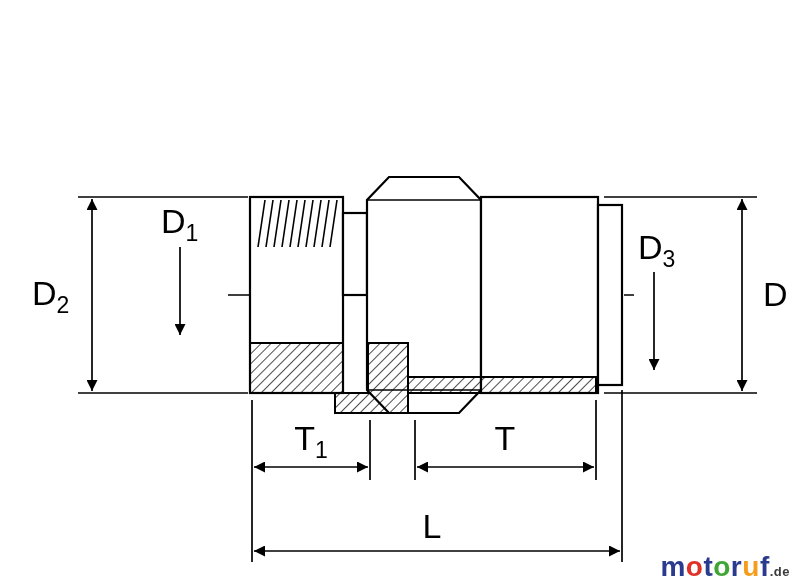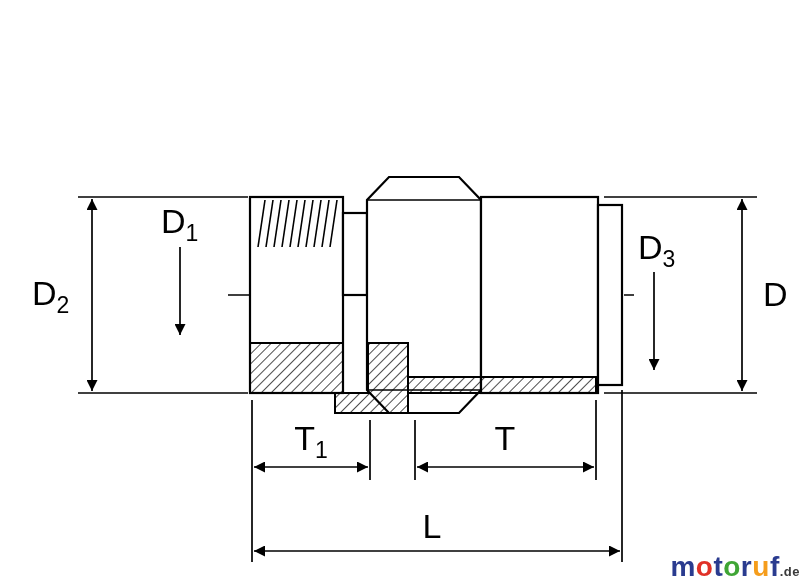--- a/index.html
+++ b/index.html
@@ -7,21 +7,21 @@
     width:800px;height:585px;background:#ffffff;overflow:hidden;
     font-family:"Liberation Sans",sans-serif;position:relative;
   }
   svg text{
     font-family:"Liberation Sans",sans-serif;
     fill:#000;
   }
   .dim-label{font-size:34px;}
   .dim-sub{font-size:23px;}
   .logo{
-    position:absolute;right:0;bottom:4px;
+    position:absolute;right:10px;bottom:4px;
     font-weight:bold;font-size:28px;line-height:1;
     letter-spacing:0.5px;white-space:nowrap;text-align:center;
   }
   .logo .logo-suffix{font-size:13px;font-weight:bold;}
 </style>
 </head>
 <body>
 
 
 

